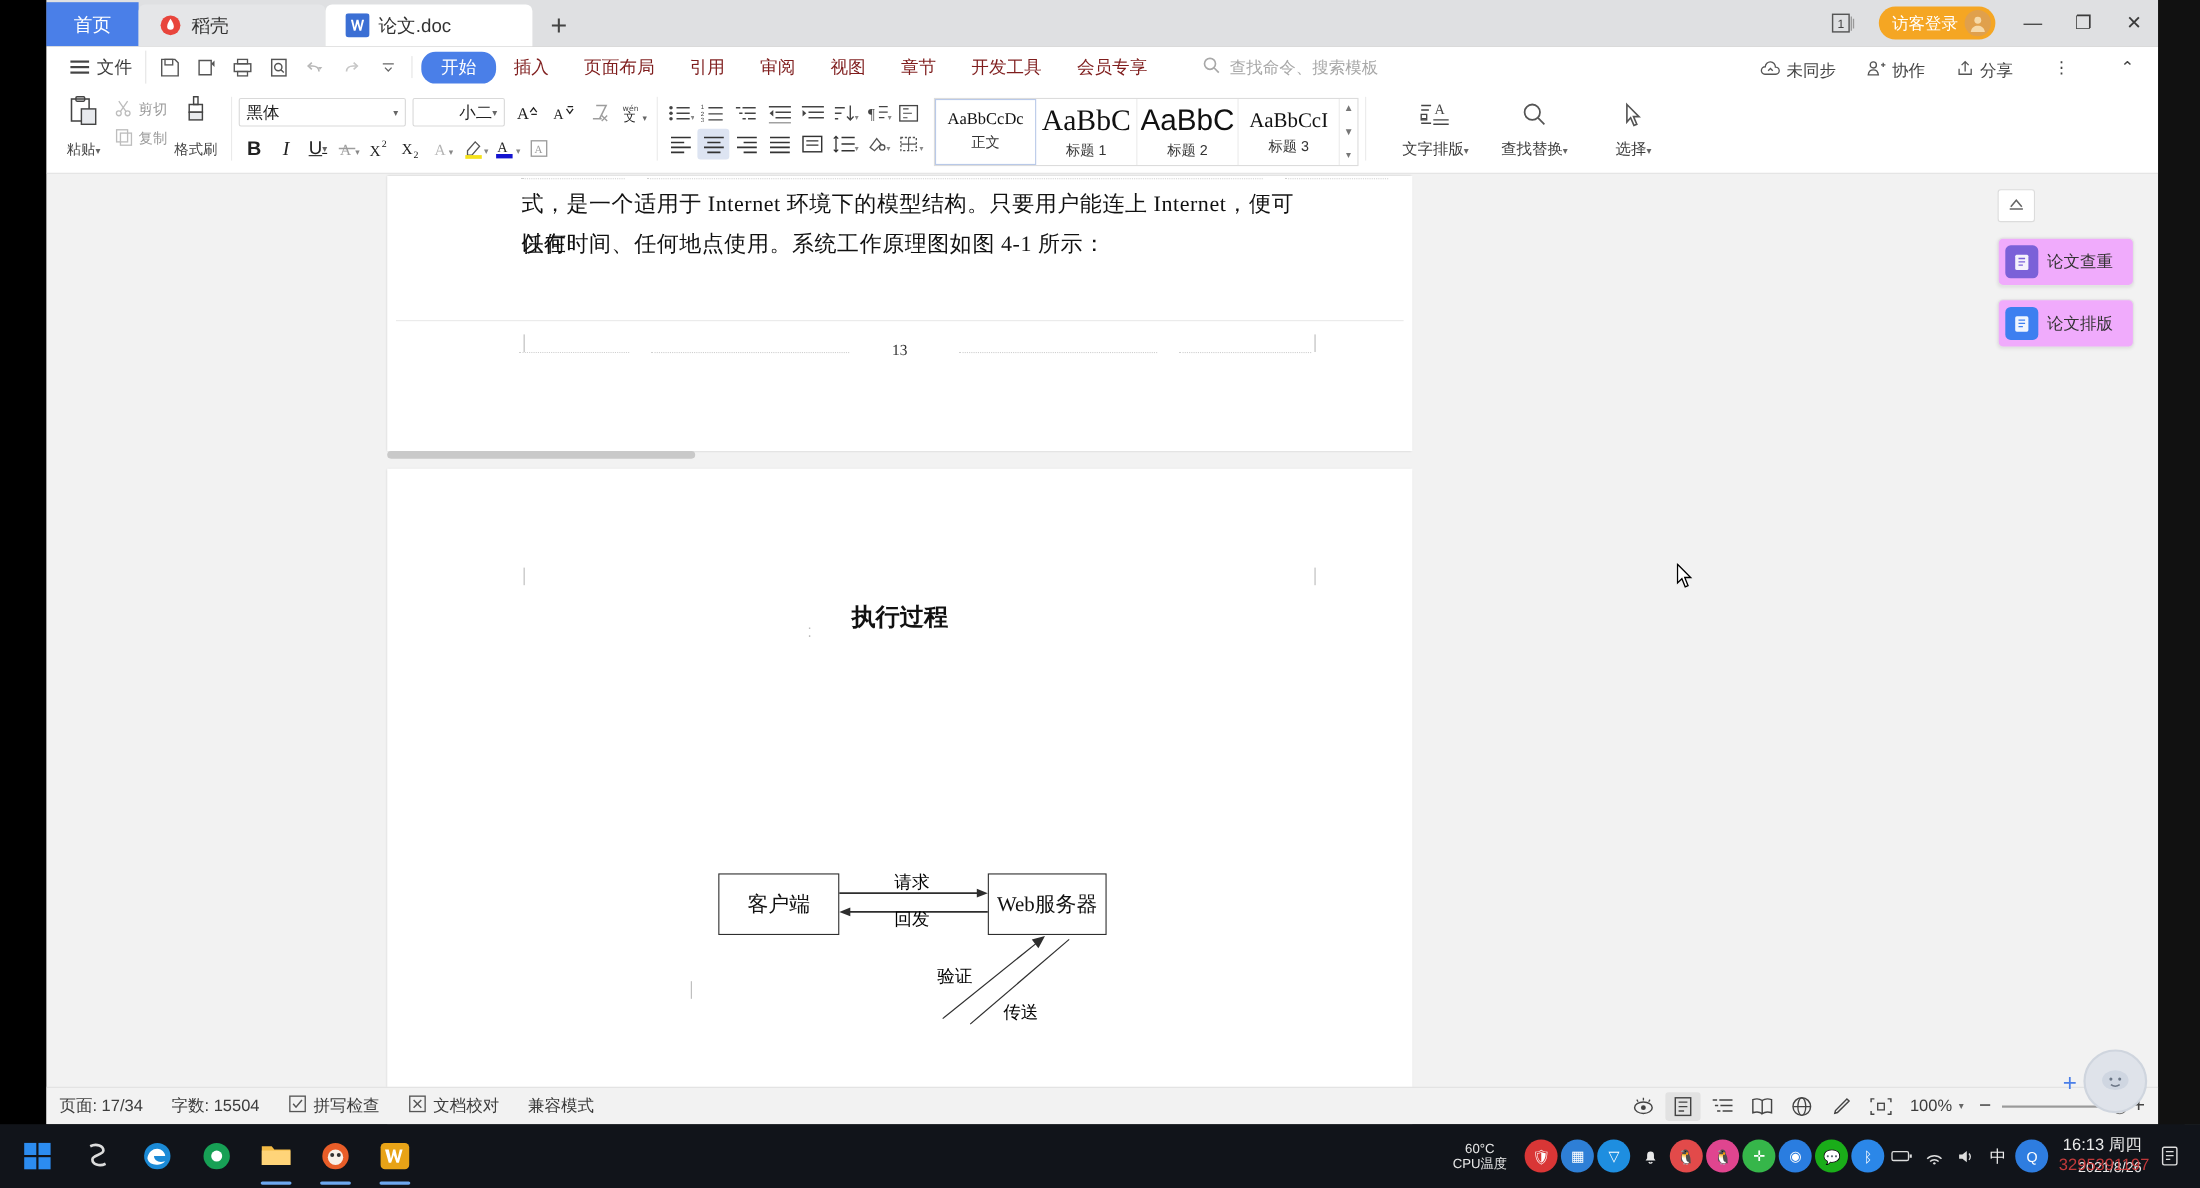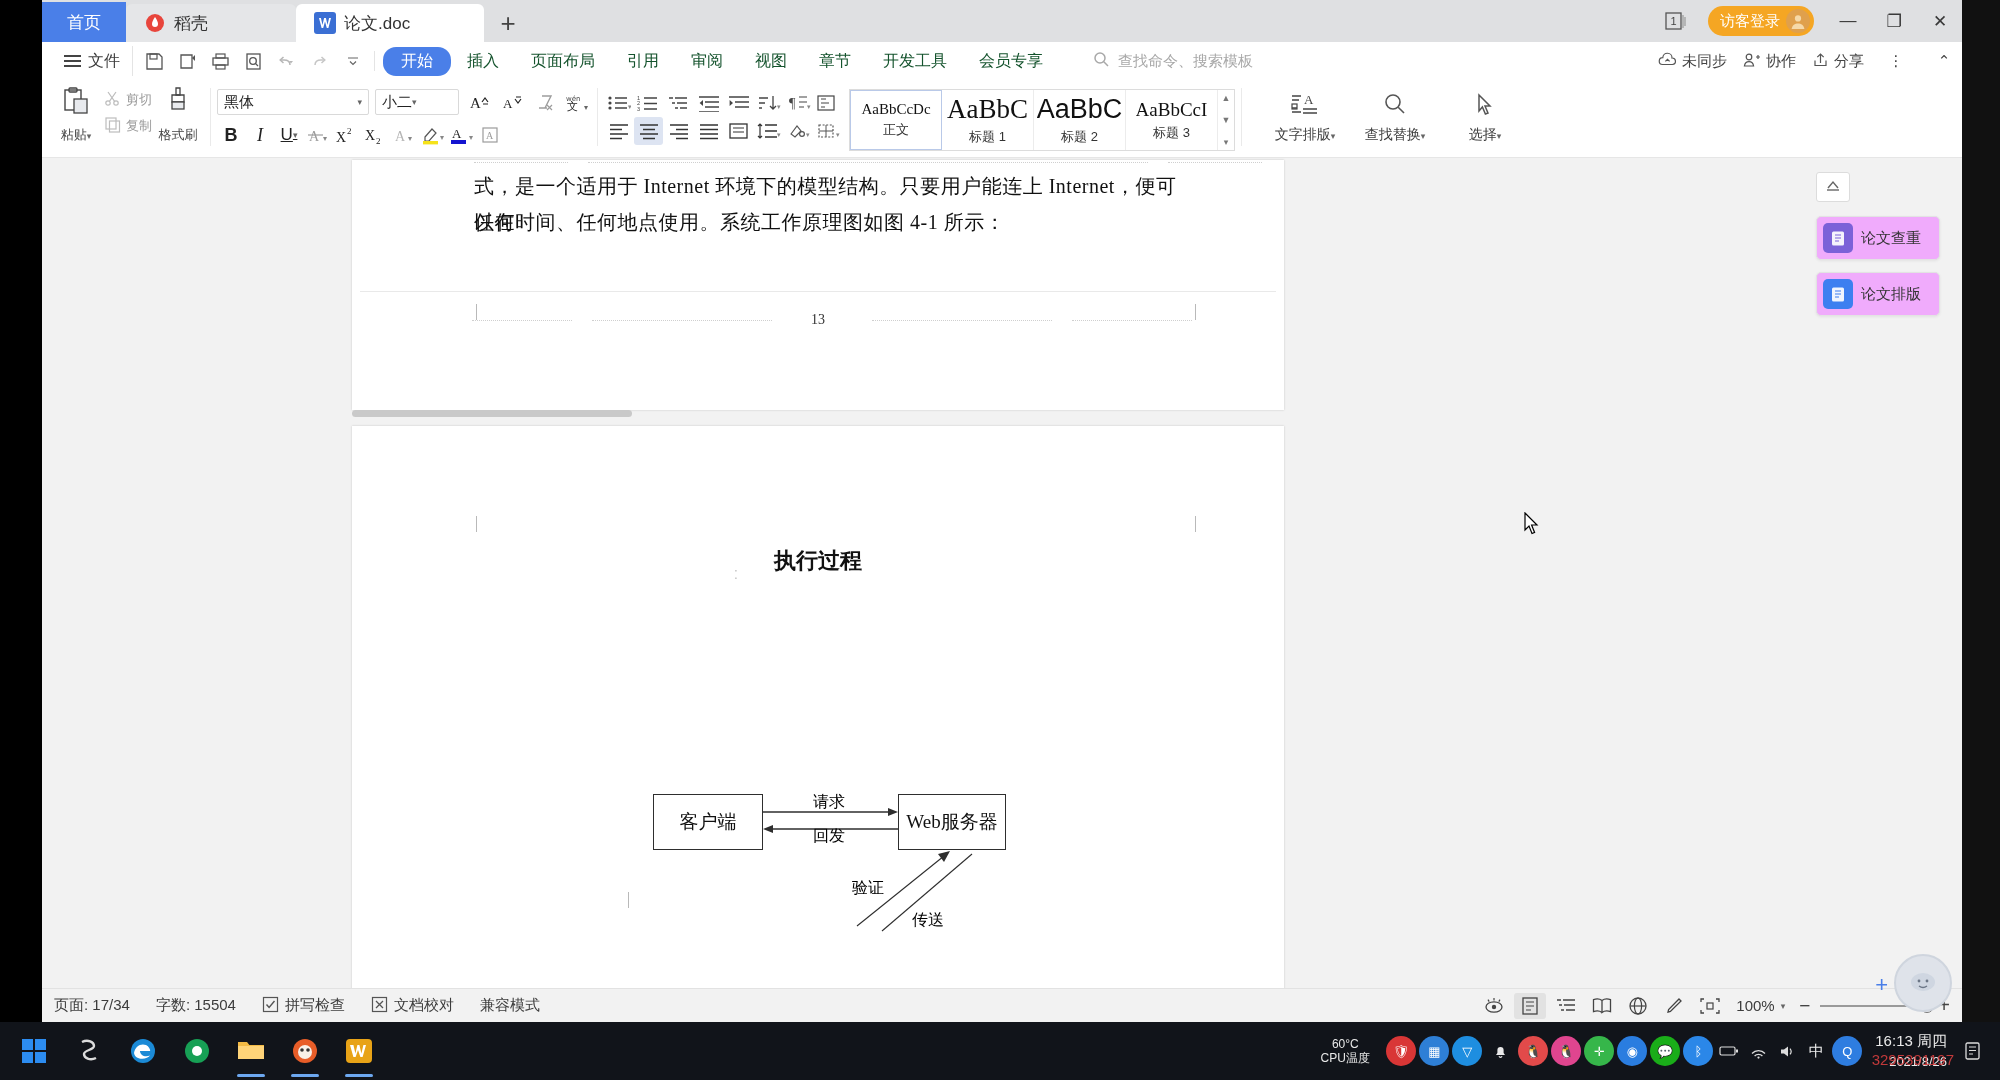--- a/index.html
+++ b/index.html
@@ -56,24 +56,24 @@
     background: #fff; display: flex; align-items: center; padding-left: 10px;
     font-size: 16px; color: #3c3c3c;
   }
   .menu-file { display: flex; align-items: center; gap: 7px; padding: 0 12px; }
   .hamburger { display: inline-block; width: 17px; }
   .hamburger i { display: block; height: 2px; background: #444; margin: 3px 0; }
   .qa-group { display: flex; align-items: center; gap: 2px; padding: 0 6px; border-left: 1px solid #e4e4e4; }
   .qa-btn { width: 31px; height: 30px; display: flex; align-items: center; justify-content: center; }
   .mb-sep { width: 1px; height: 20px; background: #e4e4e4; }
   .menu-items { display: flex; align-items: center; gap: 0; margin-left: 8px; }
-  .menu-item { padding: 3px 16px; font-size: 16px; color: #14532d; white-space: nowrap; }
+  .menu-item { padding: 3px 16px; font-size: 16px; color: #7f1d1d; white-space: nowrap; }
   .menu-item.active { background: #4a7fe8; color: #fff; border-radius: 13px; padding: 4px 18px; }
   .menu-search { display: flex; align-items: center; gap: 8px; margin-left: 34px; color: #a8a8a8; font-size: 15px; }
-  .menu-right { margin-left: auto; display: flex; align-items: center; gap: 16px; padding-right: 2px; color: #444; font-size: 15px; }
+  .menu-right { margin-left: auto; display: flex; align-items: flex-end; gap: 28px; padding-right: 12px; color: #444; font-size: 15px; }
   .mr-item { display: flex; align-items: center; gap: 5px; }
 
   
   .ribbon {
     position: absolute; left: 42px; top: 80px; right: 38px; height: 78px;
     background: #fff; border-bottom: 1px solid #e6e6e6;
     display: flex; align-items: flex-start; padding-left: 6px;
   }
   .rb-group { display: flex; align-items: flex-start; height: 78px; }
   .rb-sep { width: 1px; height: 58px; background: #eaeaea; margin: 8px 6px 0; }
@@ -85,21 +85,21 @@
 
   .font-area { display: flex; flex-direction: column; padding-top: 9px; }
   .font-row1 { display: flex; align-items: center; gap: 6px; }
   .font-name {
     width: 152px; height: 26px; border: 1px solid #d9d9d9; border-radius: 2px;
     display: flex; align-items: center; padding: 0 6px; font-size: 15px; color: #222; background: #fff;
   }
   .font-name .nm { flex: 1; }
   .font-size {
     width: 84px; height: 26px; border: 1px solid #d9d9d9; border-radius: 2px;
-    display: flex; align-items: center; padding: 0 6px; font-size: 15px; color: #222; background: #fff;
+    display: flex; align-items: center; padding: 0 6px; font-size: 15px; color: #222; background: #fff; justify-content: flex-end;
   }
   .caret { font-size: 9px; color: #666; }
   .icon-btn { width: 27px; height: 26px; display: flex; align-items: center; justify-content: center; font-size: 16px; color: #333; }
   .font-row2 { display: flex; align-items: center; gap: 1px; margin-top: 6px; }
   .fb { width: 28px; height: 28px; display: flex; align-items: center; justify-content: center; font-size: 17px; color: #222; }
   .fb.bold { font-weight: bold; font-size: 18px; }
   .fb.ital { font-style: italic; font-family: "Liberation Serif", serif; font-size: 18px; }
   .fb.und { text-decoration: underline; }
 
   .para-area { display: flex; flex-direction: column; padding-top: 9px; }

